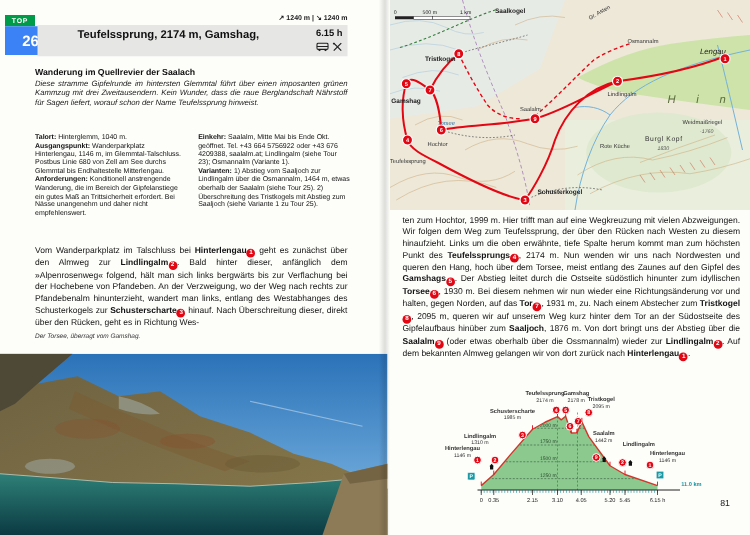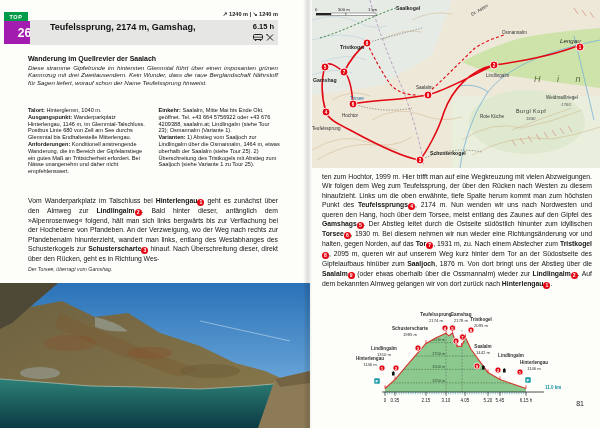--- a/index.html
+++ b/index.html
@@ -1,23 +1,23 @@
 <!DOCTYPE html>
 <html lang="de"><head>
 <meta charset="utf-8">
 <style>
   html,body{margin:0;padding:0;background:#ffffff;font-family:"Liberation Sans",sans-serif;}
   .page{position:relative;width:600px;height:428px;background:#fdfdfa;overflow:hidden;}
   .abs{position:absolute;}
   
   .badge-top{left:4px;top:12px;width:24px;height:9px;background:#009b48;color:#fff;font-size:5.5px;font-weight:bold;display:flex;align-items:center;justify-content:center;letter-spacing:.6px;}
-  .badge-num{left:4px;top:21px;width:41px;height:23px;background:#a21caf;color:#fff;font-size:12px;font-weight:bold;display:flex;align-items:center;justify-content:center;}
+  .badge-num{left:4px;top:21px;width:41px;height:23px;background:#3b82f6;color:#fff;font-size:12px;font-weight:bold;display:flex;align-items:center;justify-content:center;}
   .updown{left:140px;top:11px;width:138px;text-align:right;font-size:5.6px;font-weight:bold;color:#1a1a1a;}
   .titlebar{left:30px;top:20px;width:248px;height:25px;background:#e6e6e5;display:flex;}
-  .titletext{flex:1;padding:2px 0 0 20px;font-size:9px;font-weight:bold;line-height:11px;color:#101010;}
+  .titletext{flex:1;padding:2px 0 0 32px;font-size:9px;font-weight:bold;line-height:11px;color:#101010;}
   .stats{width:64px;text-align:right;padding:2px 4px 0 0;}
   .duration{font-size:7.5px;font-weight:bold;color:#101010;}
   .stat-icons{display:flex;justify-content:flex-end;gap:3px;margin-top:3px;}
   
   .sec-heading{left:28px;top:55px;width:250px;font-size:7px;font-weight:bold;color:#111;}
   .teaser{left:28px;top:64px;width:250px;font-size:6.2px;line-height:7.3px;font-style:italic;color:#222;text-align:justify;}
   .infobox{left:28px;top:107px;width:252px;display:flex;gap:9px;font-size:5.6px;line-height:6.8px;color:#141414;}
   .infocol{flex:1;}
   .infocol p{margin:0;text-align:left;}
   .body-text{font-size:6.8px;line-height:9.35px;text-align:justify;color:#141414;hyphens:auto;}

